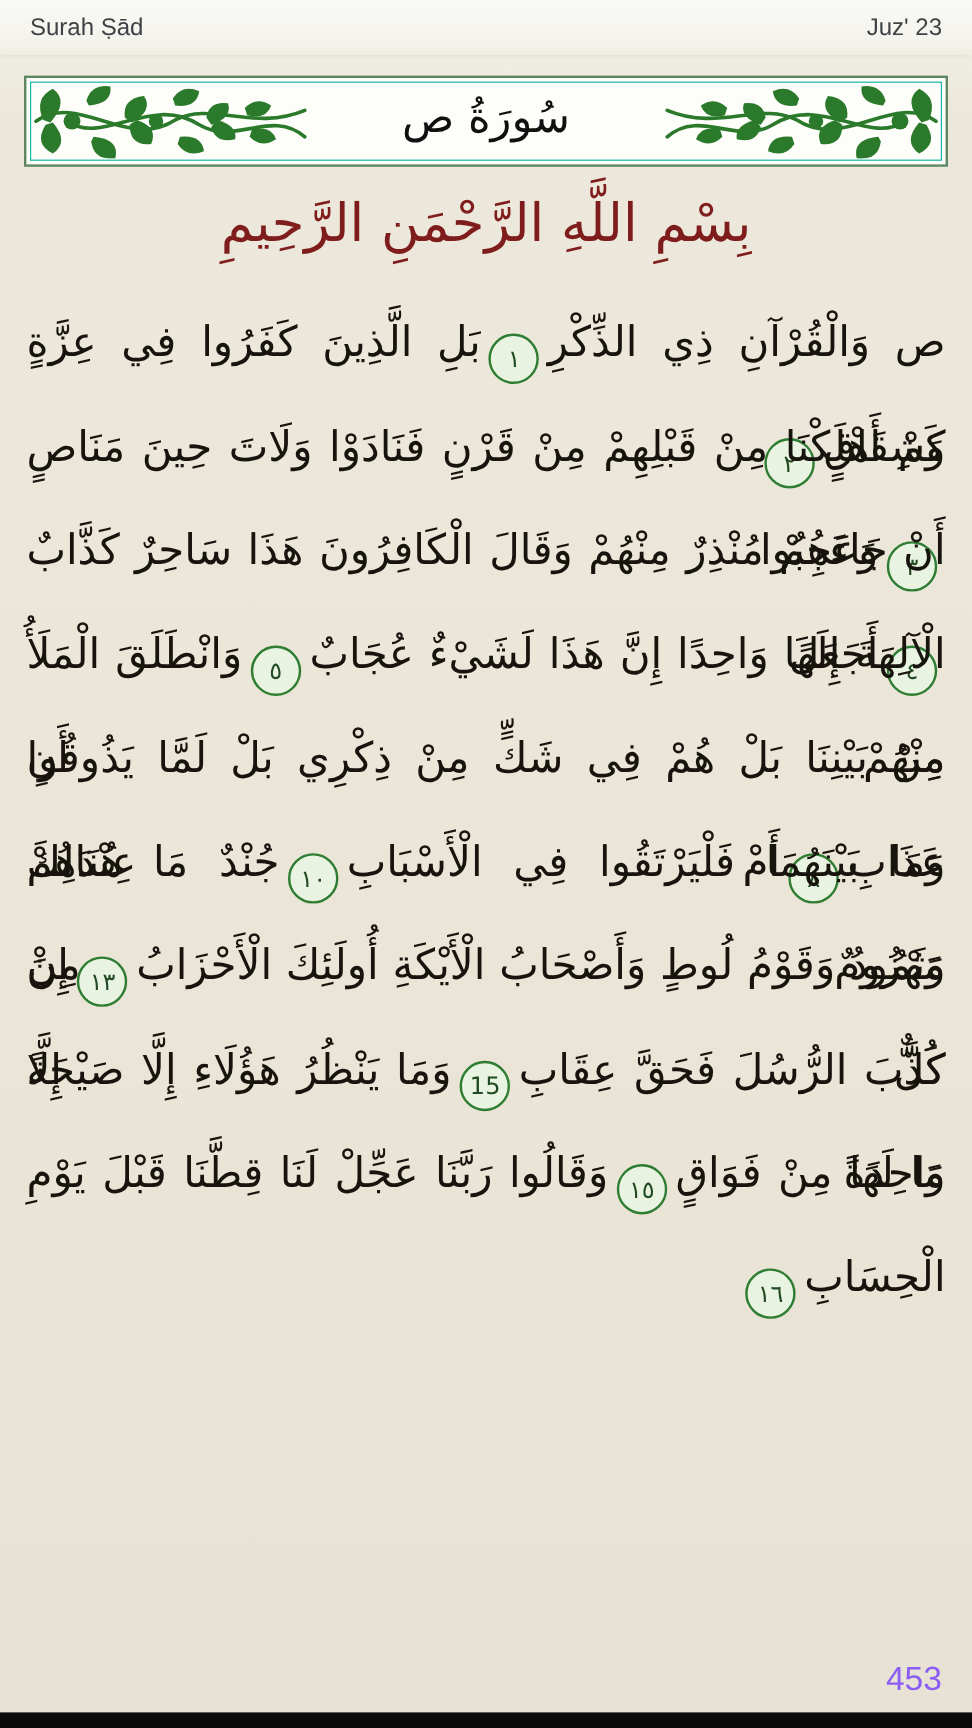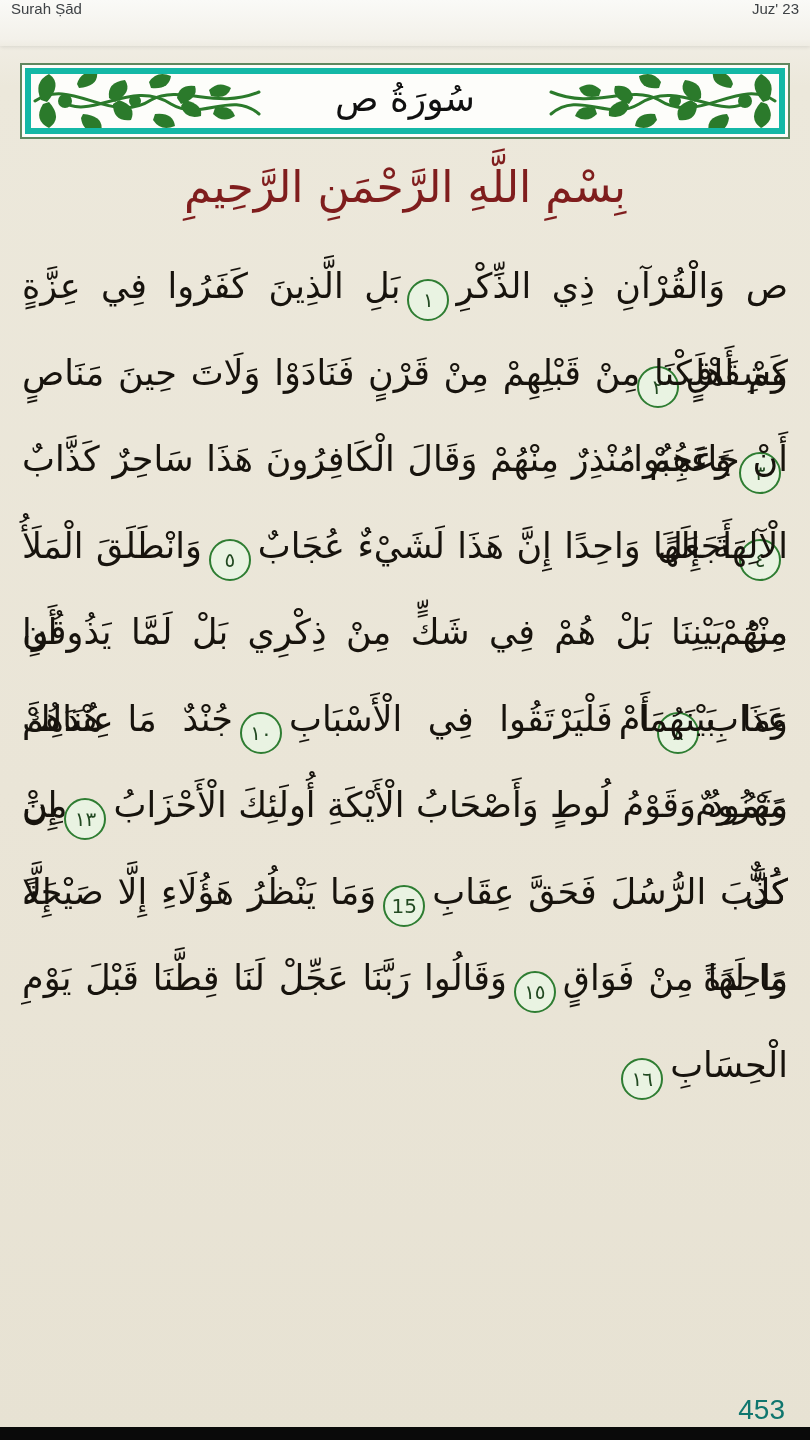--- a/index.html
+++ b/index.html
@@ -7,39 +7,40 @@
   body {
     position: relative;
     font-family: "Liberation Sans", sans-serif;
     background: linear-gradient(180deg, #f4f2ec 0%, #ece8db 6%, #eae5d7 55%, #e7e2d3 100%);
   }
 
   
   .topbar {
     height: 46px;
     display: flex;
+    align-items: center;
     justify-content: space-between;
-    padding: 0 11px;
+    padding: 0 25px;
     background: linear-gradient(180deg, #fafaf7 0%, #f3f1ea 85%, #efece3 100%);
     box-shadow: 0 1px 4px rgba(0,0,0,0.10);
-    font-size: 15px;
+    font-size: 20px;
     color: #3e4245;
   }
 
   
   .banner {
     margin: 17px 20px 0 20px;
     height: 76px;
     border: 2px solid #5f875f;
     background: #fdfdfa;
     padding: 3px;
   }
   .banner-inner {
     height: 100%;
-    border: 6px solid #14b8a6;
+    border: 1px solid #14b8a6;
     background: #fdfdfa;
     display: flex;
     align-items: center;
     justify-content: space-between;
     overflow: hidden;
     gap: 24px;
   }
   .ornament { width: 232px; height: 62px; flex: 0 0 auto; }
   .ornament.right { transform: scaleX(-1); }
   .banner-title {
@@ -90,23 +91,23 @@
     line-height: 1;
     margin: 0 7px;
     vertical-align: -9px;
     font-family: "DejaVu Sans", sans-serif;
   }
 
   
   .page-number {
     position: absolute;
     right: 25px;
-    bottom: 14px;
+    bottom: 25px;
     font-size: 28px;
-    color: #0f766e;
+    color: #8b5cf6;
   }
   .nav-bar {
     position: absolute;
     left: 0; bottom: 0;
     width: 100%;
     height: 13px;
     background: #0a0a0a;
   }
 </style>
 </head>

